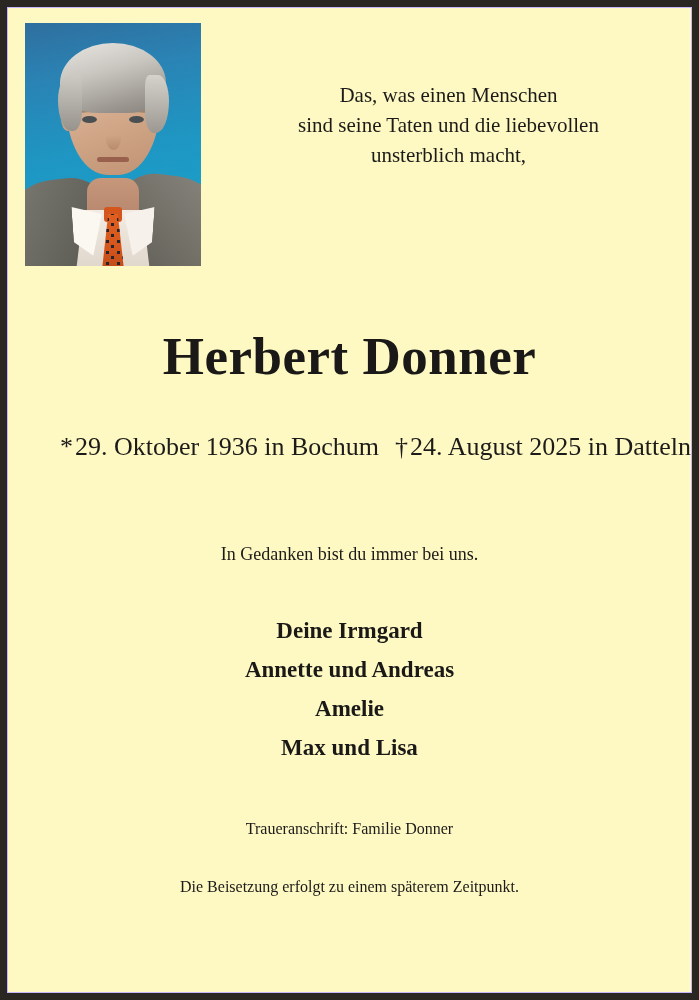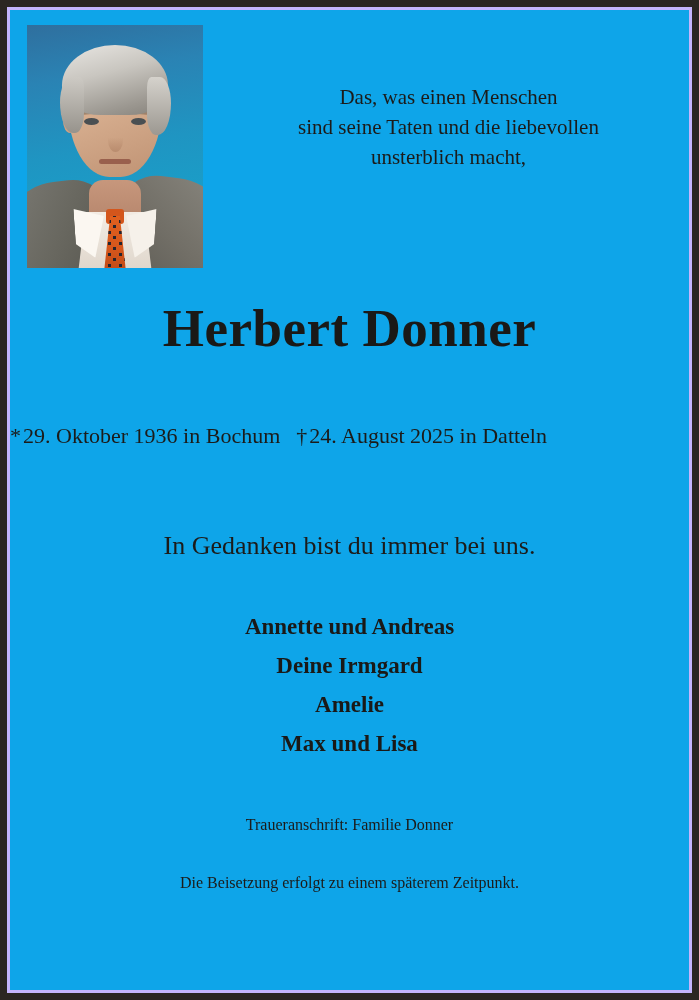--- a/index.html
+++ b/index.html
@@ -22,22 +22,22 @@
     height: 1000px;
     box-sizing: border-box;
     background: #2a2622;
     padding: 7px;
   }
   #notice-inner {
     position: relative;
     width: 100%;
     height: 100%;
     box-sizing: border-box;
-    background: #0ea5e9;
-    border: 3px solid #c4b5fd;
+    background: #fef9c3;
+    border: 1px solid #c4b5fd;
     overflow: hidden;
   }
 
   
   .top-area {
     position: relative;
     height: 268px;
   }
 
   .portrait {
@@ -278,39 +278,39 @@
     color: #1c1b19;
   }
 
   
   .name {
     text-align: center;
     font-size: 53px;
     font-weight: bold;
     letter-spacing: 0.5px;
     color: #1a1917;
-    margin-top: 24px;
+    margin-top: 54px;
     line-height: 1;
   }
 
   
   .dates {
-    text-align: left;
-    font-size: 22px;
+    text-align: right;
+    font-size: 26px;
     color: #1c1b19;
-    margin-top: 68px;
+    margin-top: 49px;
     white-space: nowrap;
   }
   .dates .sym { margin-right: 2px; }
   .dates .gap { display: inline-block; width: 16px; }
 
   
   .memorial {
     text-align: center;
-    font-size: 26px;
+    font-size: 18px;
     color: #1c1b19;
     margin-top: 82px;
   }
 
   
   .family {
     margin-top: 46px;
     text-align: center;
   }
   .family .fname {
@@ -375,22 +375,22 @@
 
     <div class="name">Herbert Donner</div>
 
     <div class="dates">
       <span class="sym">*</span><span>29. Oktober 1936 in Bochum</span><span class="gap"></span><span class="sym">†</span><span>24. August 2025 in Datteln</span>
     </div>
 
     <div class="memorial">In Gedanken bist du immer bei uns.</div>
 
     <div class="family">
+      <div class="fname">Deine Irmgard</div>
       <div class="fname">Annette und Andreas</div>
-      <div class="fname">Deine Irmgard</div>
       <div class="fname">Amelie</div>
       <div class="fname">Max und Lisa</div>
     </div>
 
     <div class="footer">
       <div>Traueranschrift: Familie Donner</div>
       <div class="burial">Die Beisetzung erfolgt zu einem späterem Zeitpunkt.</div>
     </div>
 
   </div>

